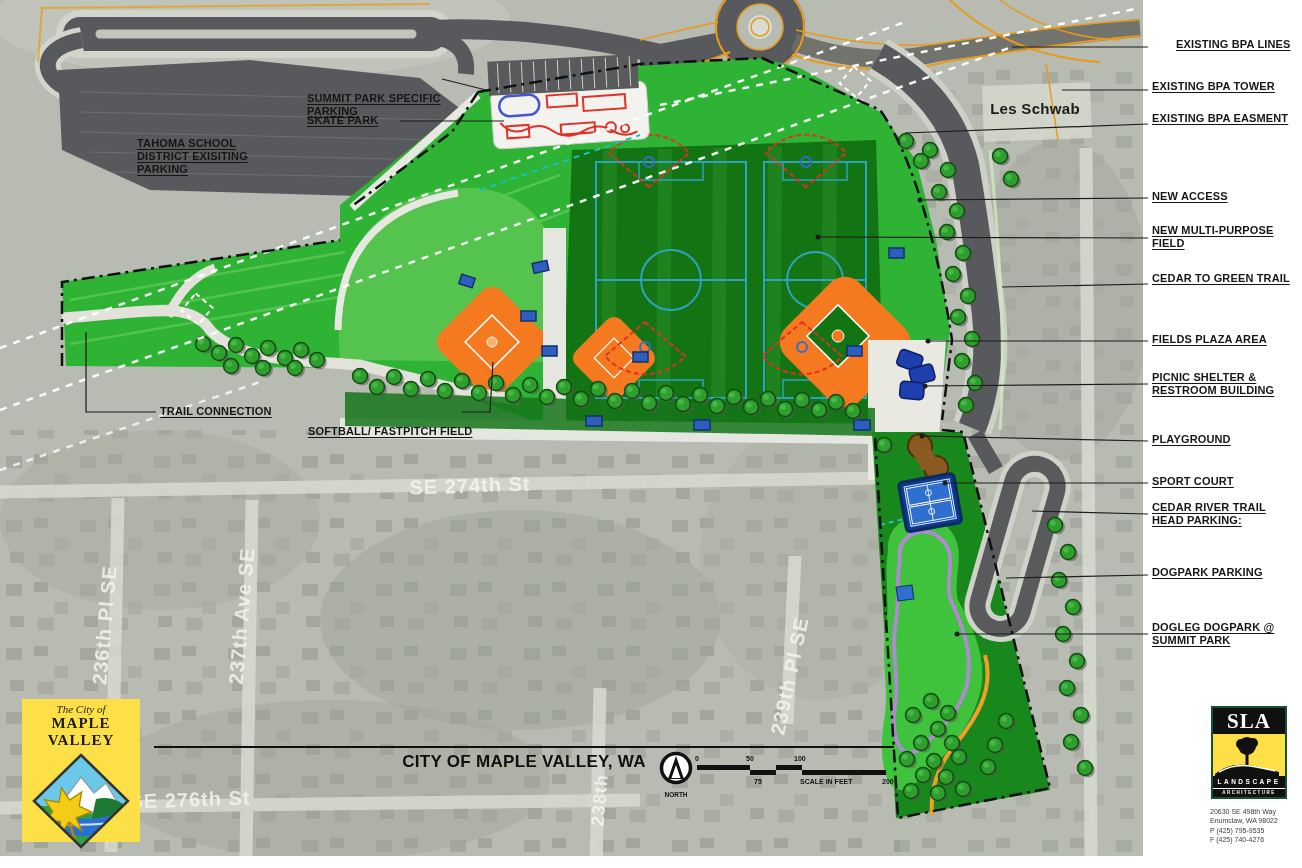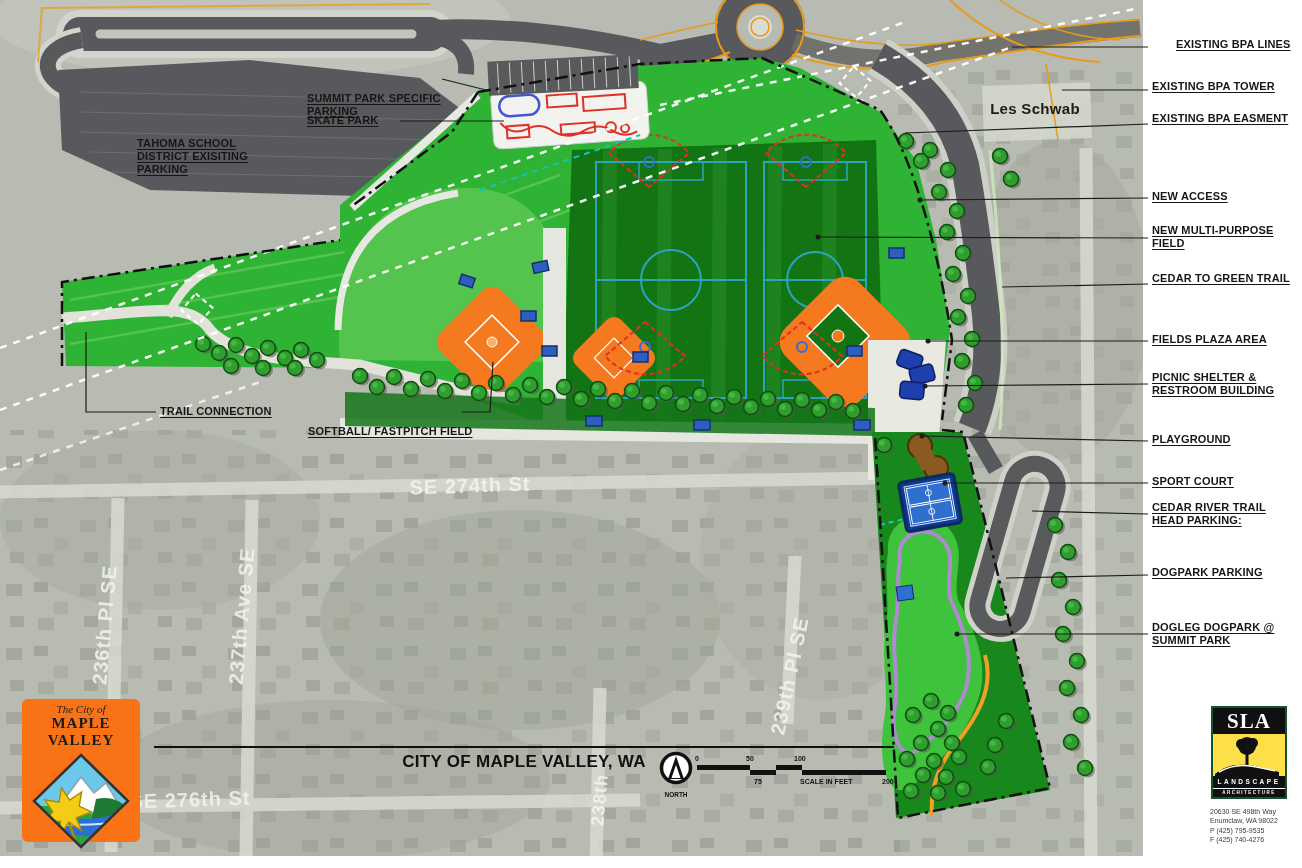--- a/index.html
+++ b/index.html
@@ -21,22 +21,22 @@
   .title-rule{position:absolute;left:154px;top:746px;width:740px;height:2px;background:#101010;}
   .plan-sub{position:absolute;left:154px;top:753px;width:740px;text-align:center;
       font:bold 17px/1 "Liberation Sans",sans-serif;color:#101010;letter-spacing:.3px;}
   
   .north-wrap{position:absolute;left:656px;top:750px;width:40px;text-align:center;}
   .north-label{font:bold 6.5px "Liberation Sans",sans-serif;color:#111;margin-top:1px;}
   .scale-wrap{position:absolute;left:694px;top:755px;width:200px;height:34px;
       font:bold 7px "Liberation Sans",sans-serif;color:#111;}
   .scale-wrap .t{position:absolute;}
   
-  .logo-card{position:absolute;left:22px;top:699px;width:118px;height:143px;background:#f97316;
-      text-align:center;border-radius:6px;}
+  .logo-card{position:absolute;left:22px;top:699px;width:118px;height:143px;background:#fde047;
+      text-align:center;}
   .logo-pre{font:italic 11px "Liberation Serif",serif;color:#222;padding-top:4px;}
   .logo-name{font:600 15px "Liberation Serif",serif;color:#1b1b1b;letter-spacing:1px;}
   
   .firm-card{position:absolute;left:1206px;top:698px;width:86px;}
   .firm-box{width:72px;margin:8px auto;border:2px solid #14532d;background:#fde047;}
   .firm-initials{background:#101010;color:#fff;text-align:center;
       font:bold 21px/26px "Liberation Serif",serif;letter-spacing:1px;}
   .firm-art{height:42px;position:relative;}
   .firm-band1{background:#101010;color:#fff;text-align:center;
       font:bold 6.5px/12px "Liberation Sans",sans-serif;letter-spacing:2.5px;}

